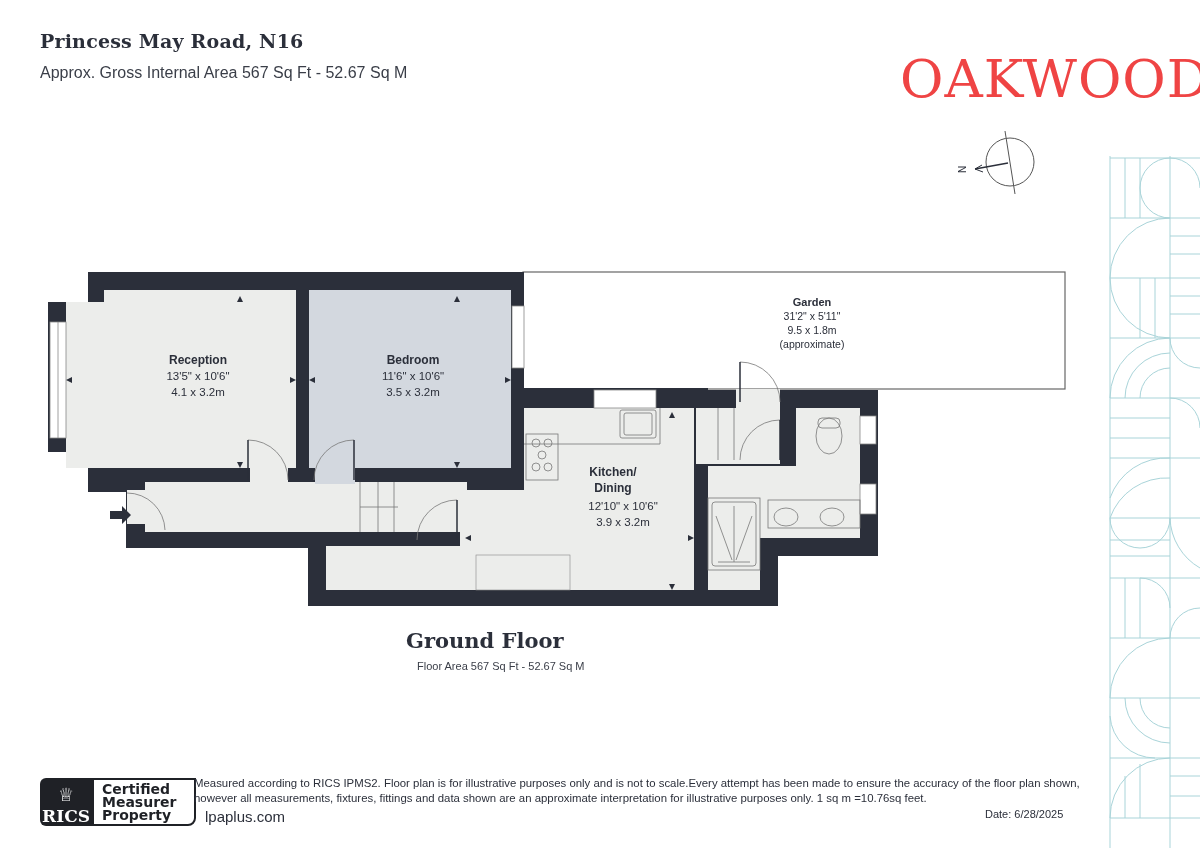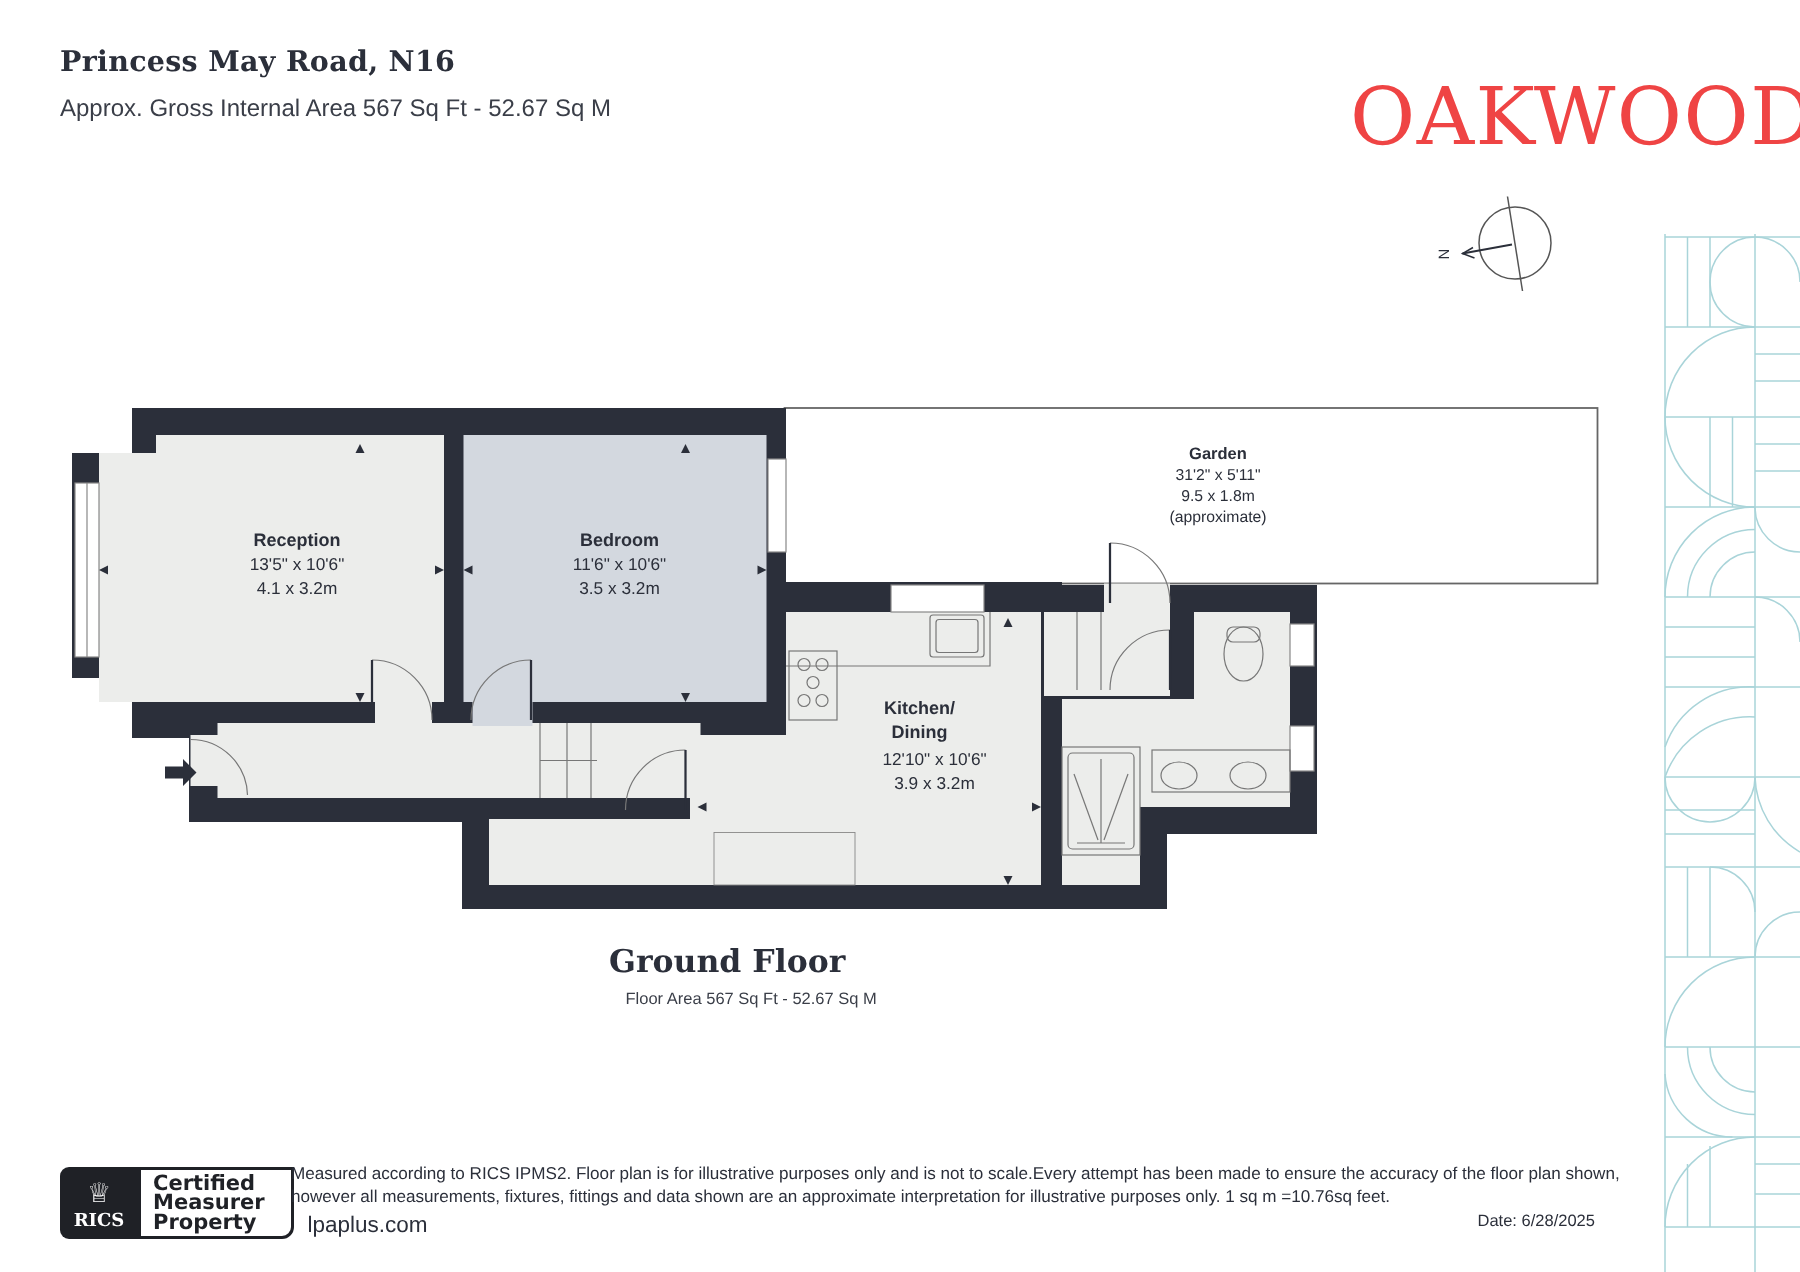--- a/index.html
+++ b/index.html
@@ -6,21 +6,21 @@
   body{width:1200px;height:848px;position:relative;overflow:hidden;font-family:"Liberation Sans",sans-serif;color:#2b2f3a;}
   .title{position:absolute;left:40px;top:30px;font-family:"DejaVu Serif",serif;font-weight:bold;font-size:19px;color:#2b2f3a;letter-spacing:0.2px;}
   .subtitle{position:absolute;left:40px;top:64px;font-size:16px;color:#3a3e48;}
   .brand{position:absolute;left:900px;top:48px;font-family:"DejaVu Serif",serif;font-size:53px;color:#ef4444;letter-spacing:1px;}
   .plan{position:absolute;left:0;top:0;}
   .floor-title{position:absolute;left:406px;top:628px;font-family:"DejaVu Serif",serif;font-weight:bold;font-size:21px;color:#2b2f3a;}
   .floor-area{position:absolute;left:417px;top:660px;font-size:11px;color:#3a3e48;}
   .rics{position:absolute;left:40px;top:778px;width:148px;height:48px;}
   .rics-black{position:absolute;left:0;top:0;width:52px;height:48px;background:#1f2126;color:#fff;border-radius:6px 0 0 6px;}
   .rics-lion{position:absolute;left:0;width:52px;top:6px;text-align:center;font-size:18px;}
-  .rics-text{position:absolute;left:0;width:52px;top:28px;text-align:center;font-weight:bold;font-size:12px;font-family:"DejaVu Serif",serif;}
+  .rics-text{position:absolute;left:0;width:52px;top:28px;text-align:center;font-weight:bold;font-size:17px;font-family:"DejaVu Serif",serif;}
   .rics-box{position:absolute;left:52px;top:0;width:92px;height:44px;border:2px solid #1f2126;border-radius:0 0 8px 0;padding-left:8px;}
   .rics-box div{font-family:"DejaVu Sans",sans-serif;font-weight:bold;font-size:14px;line-height:13px;color:#1f2126;}
   .rics-box div:first-child{margin-top:3px;}
   .disclaimer{position:absolute;left:194px;top:776px;width:890px;font-size:11.4px;line-height:15px;color:#2b2f3a;}
   .site{position:absolute;left:205px;top:808px;font-size:15px;font-weight:normal;color:#2b2f3a;}
   .date{position:absolute;left:985px;top:808px;font-size:11px;color:#2b2f3a;}
   .pattern{position:absolute;left:1108px;top:156px;}
   .room-label{font-family:"Liberation Sans",sans-serif;fill:#2b2f3a;}
 </style>
 </head>

